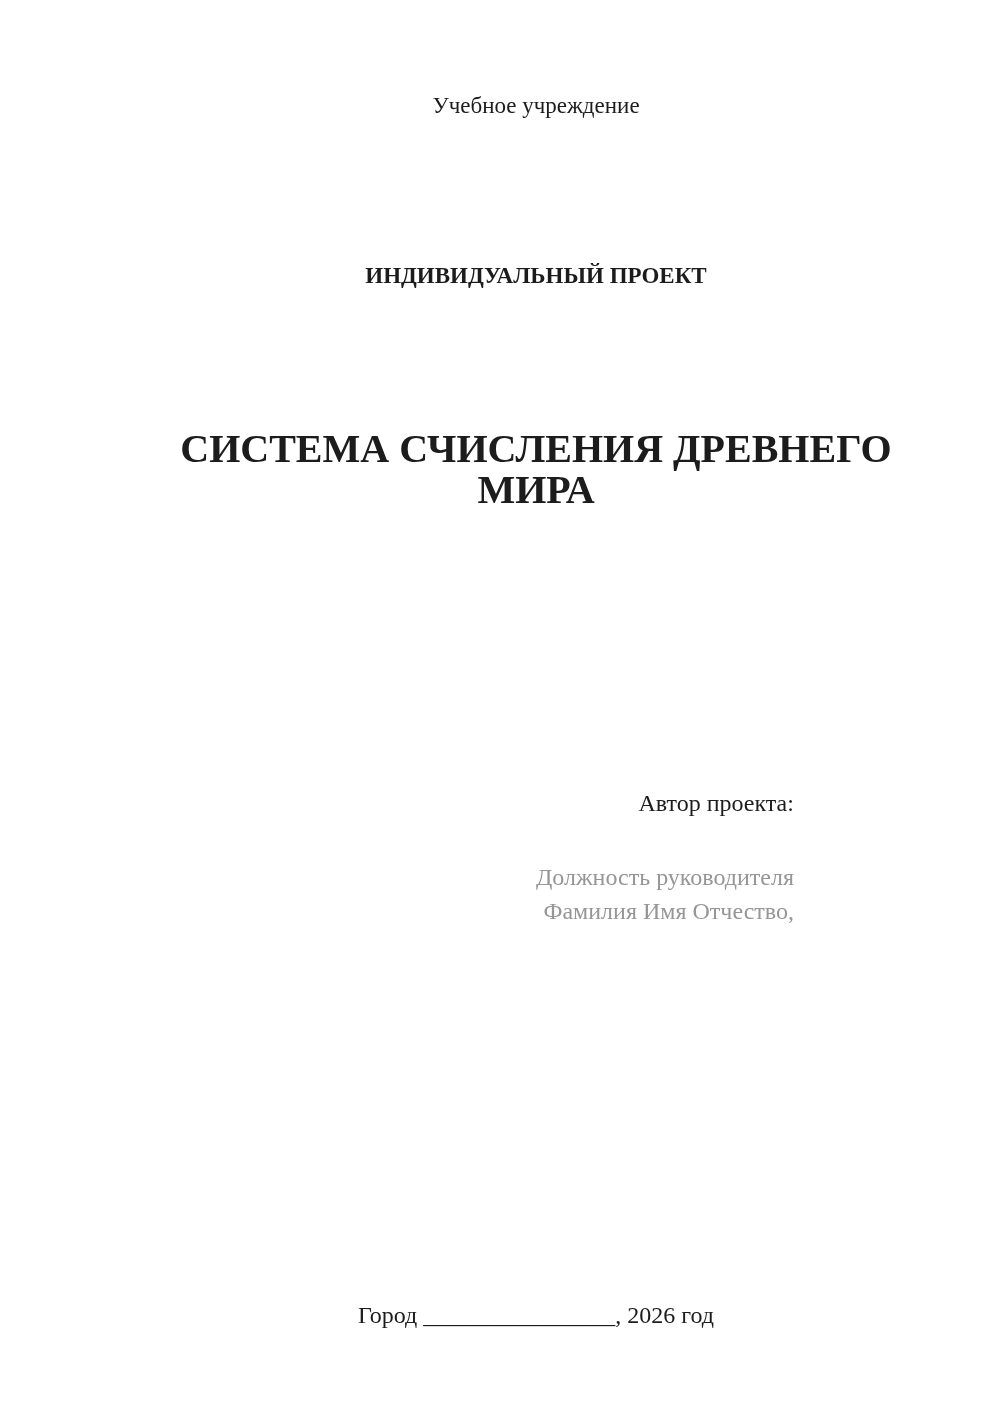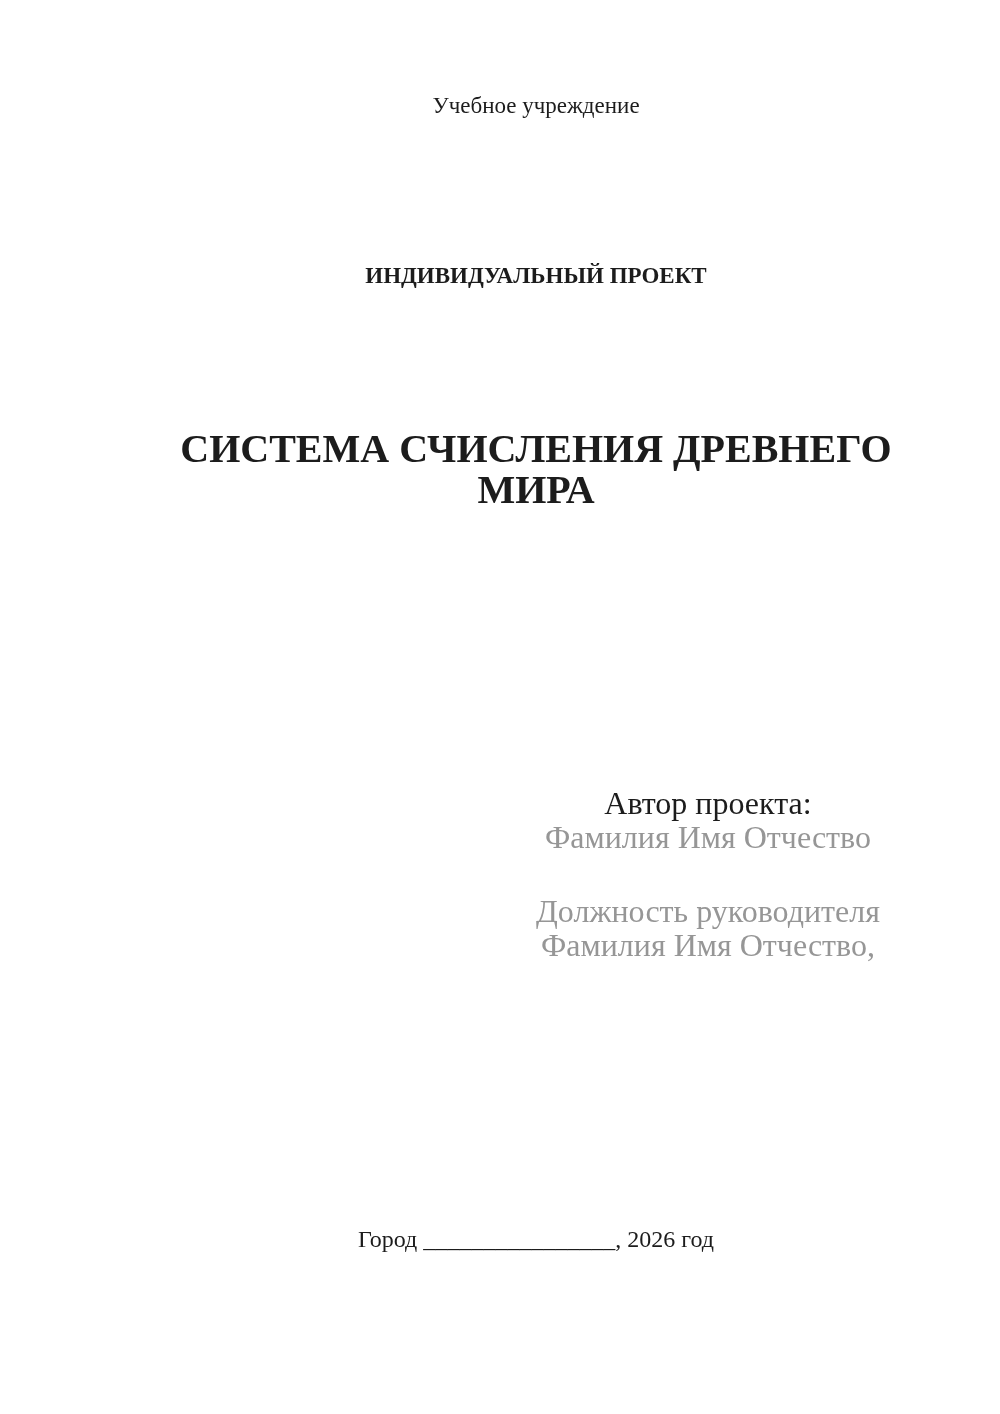--- a/index.html
+++ b/index.html
@@ -39,54 +39,53 @@
     top: 428px;
     font-size: 40px;
     font-weight: bold;
     line-height: 41px;
     letter-spacing: 0px;
   }
   .credits {
     position: absolute;
     left: 536px;
     top: 786px;
-    font-size: 32px;
+    font-size: 24px;
     line-height: 34px;
-    text-align: center;
+    text-align: right;
   }
   .credits .label {
     color: #1c1c1c;
   }
   .credits .placeholder {
     color: #969696;
   }
   .credits .spacer {
     height: 40px;
   }
   .footer-line {
-    top: 1224px;
+    top: 1300px;
     font-size: 24px;
     line-height: 30px;
     text-align: center;
   }
 </style>
 </head>
 <body>
 
 <div class="page">
 
   <div class="centered institution">Учебное учреждение</div>
 
   <div class="centered doc-title">СИСТЕМА СЧИСЛЕНИЯ ДРЕВНЕГО МИРА</div>
 
   <div class="centered project-type">ИНДИВИДУАЛЬНЫЙ ПРОЕКТ</div>
 
   <div class="credits">
     <div class="label">Автор проекта:</div>
-    <div class="placeholder">Фамилия Имя Отчество</div>
     <div class="spacer"></div>
     <div class="placeholder">Должность руководителя</div>
     <div class="placeholder">Фамилия Имя Отчество,</div>
   </div>
 
   <div class="centered footer-line">Город ________________, 2026 год</div>
 
 </div>
 
 </body></html>

